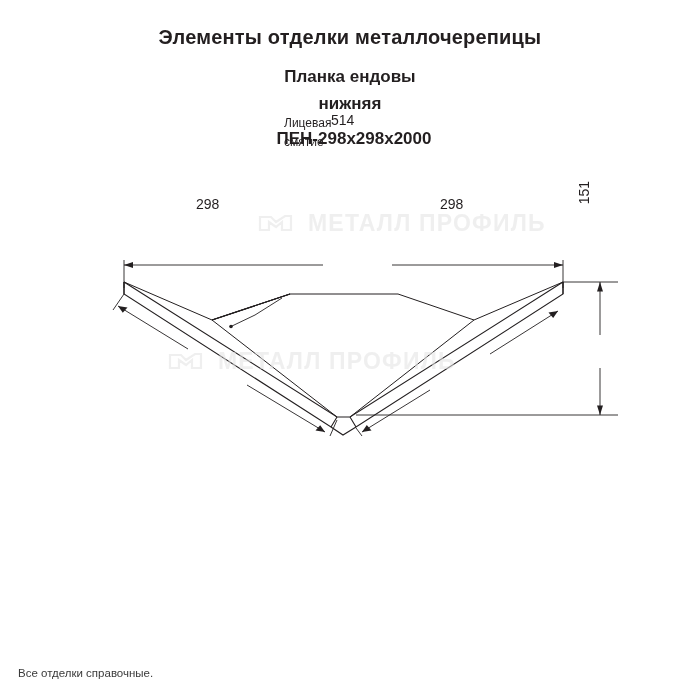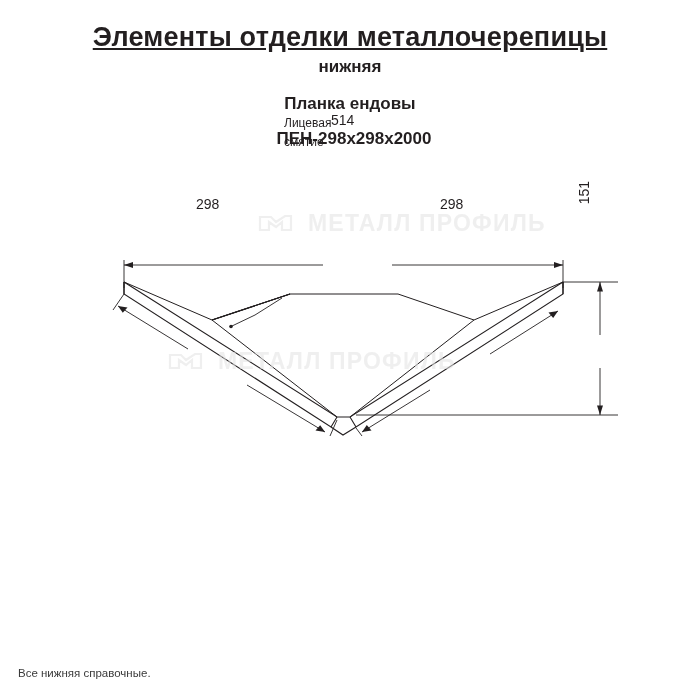--- a/index.html
+++ b/index.html
@@ -22,25 +22,24 @@
     height: 700px;
   }
   .titles {
     position: absolute;
     top: 22px;
     left: 0;
     width: 700px;
     text-align: center;
   }
   .title-main {
-    font-size: 27px;
+    font-size: 20px;
     font-weight: bold;
     letter-spacing: 0.2px;
     line-height: 30px;
-    text-decoration: underline;
   }
   .title-sub {
     font-size: 17px;
     font-weight: bold;
     line-height: 25px;
     margin-top: 12px;
   }
   .title-code {
     font-size: 17px;
     font-weight: bold;
@@ -112,22 +111,22 @@
     color: #231f20;
   }
 </style>
 </head>
 <body>
 
 <div class="page">
 
   <div class="titles">
     <div class="title-main">Элементы отделки металлочерепицы</div>
+    <div class="title-sub">Планка ендовы</div>
     <div class="title-sub" style="margin-top:2px">нижняя</div>
-    <div class="title-sub">Планка ендовы</div>
     <div class="title-code">ПЕН-298х298х2000</div>
   </div>
 
   <svg class="drawing" viewBox="0 0 700 420">
     <g fill="none" stroke="#231f20" stroke-width="1.1" stroke-linejoin="miter" stroke-linecap="butt">
 
       <path d="M 124 112 L 337 247 L 350 247 L 563 112"></path>
 
       <path d="M 124 112 L 124 124 L 331 257 L 337 247"></path>
       <path d="M 563 112 L 563 124 L 356 257 L 350 247"></path>
@@ -210,16 +209,16 @@
     </div>
     <div class="wm wm2">
       <svg class="wm-logo" viewBox="0 0 40 27">
         <path d="M2 20 L2 7 L13 7 L18 12 L27 6 L33 6 L33 20 L24 20 L24 12 L18 17 L11 12 L11 20 Z" fill="none" stroke="#e3e3e3" stroke-width="2.2"></path>
       </svg>
       <span class="wm-text">МЕТАЛЛ ПРОФИЛЬ</span>
     </div>
   </div>
 
   <div class="footnotes">
-    <div>Все нижняя справочные.</div>
+    <div>Все отделки справочные.</div>
   </div>
 
 </div>
 
 </body></html>

